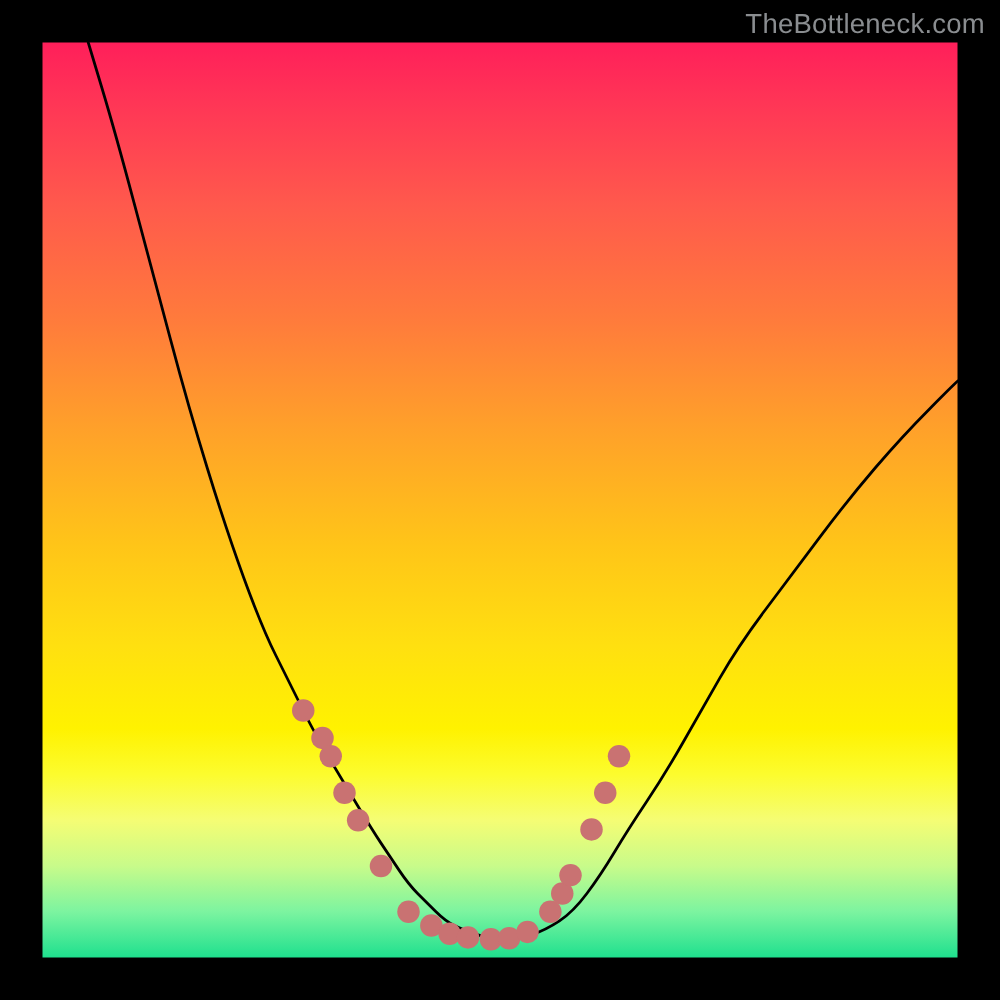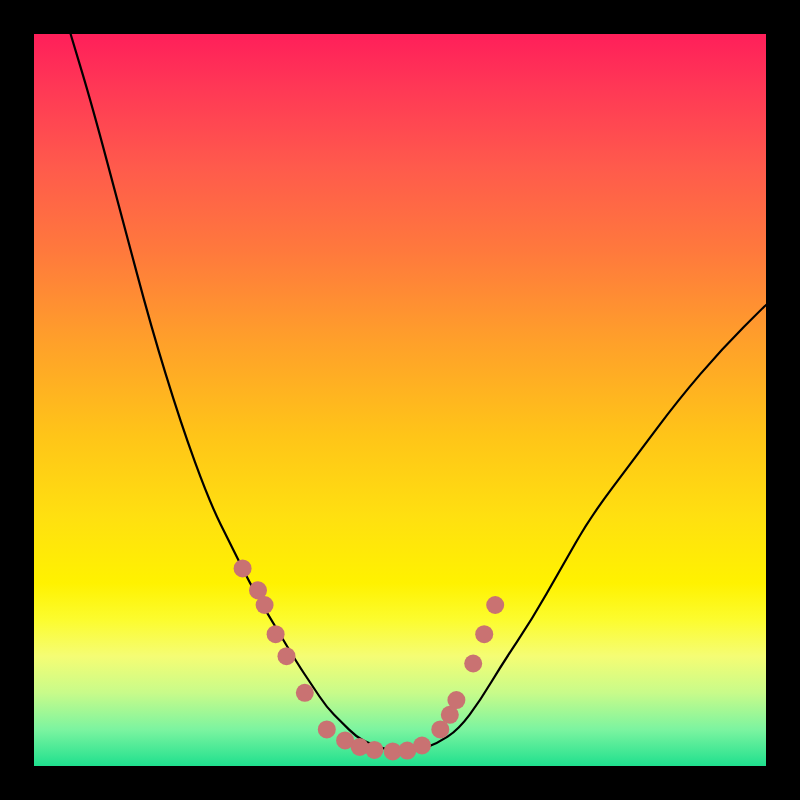--- a/index.html
+++ b/index.html
@@ -71,20 +71,21 @@
   .marker {
     fill: #c97272;
     stroke: none;
   }
 </style>
 </head>
 <body>
 
 <div class="frame">
 
+  <div class="watermark">TheBottleneck.com</div>
 
   <div class="plot-area">
     <svg class="curve" viewBox="0 0 732 732">
       <path id="curve-path" class="curve-path" d="M 36.6 0.0 Q 36.6 0.0 47.6 36.6 Q 58.6 73.2 73.2 128.1 Q 87.8 183.0 102.5 237.9 Q 117.1 292.8 131.8 340.4 Q 146.4 388.0 161.0 428.2 Q 175.7 468.5 186.7 490.4 Q 197.6 512.4 208.6 534.4 Q 219.6 556.3 230.6 574.6 Q 241.6 592.9 252.5 611.2 Q 263.5 629.5 270.8 640.5 Q 278.2 651.5 285.5 662.5 Q 292.8 673.4 300.1 680.8 Q 307.4 688.1 314.8 695.4 Q 322.1 702.7 329.4 706.4 Q 336.7 710.0 347.7 713.7 Q 358.7 717.4 369.7 717.4 Q 380.6 717.4 391.6 713.7 Q 402.6 710.0 413.6 702.7 Q 424.6 695.4 435.5 680.8 Q 446.5 666.1 457.5 647.8 Q 468.5 629.5 483.1 607.6 Q 497.8 585.6 512.4 560.0 Q 527.0 534.4 541.7 508.7 Q 556.3 483.1 578.3 453.8 Q 600.2 424.6 622.2 395.3 Q 644.2 366.0 666.1 340.4 Q 688.1 314.8 710.0 292.8 T 732.0 270.8"></path>
       <g id="markers-group">
           <circle cx="208.6" cy="534.4" r="9" class="marker"></circle>
           <circle cx="224.0" cy="556.3" r="9" class="marker"></circle>
           <circle cx="230.6" cy="571.0" r="9" class="marker"></circle>
           <circle cx="241.6" cy="600.2" r="9" class="marker"></circle>
           <circle cx="252.5" cy="622.2" r="9" class="marker"></circle>

